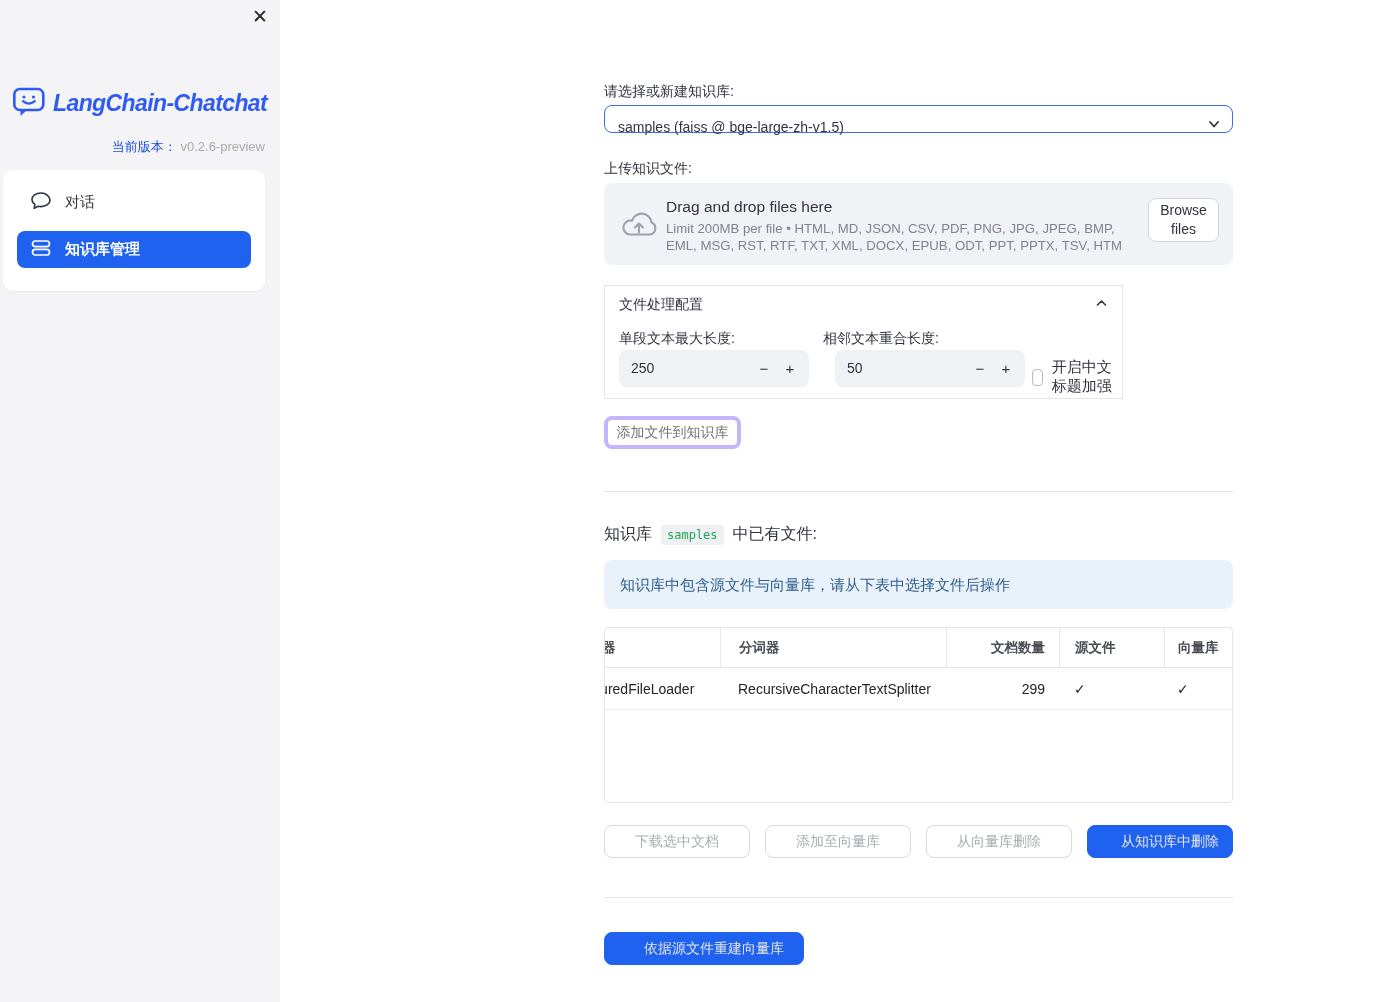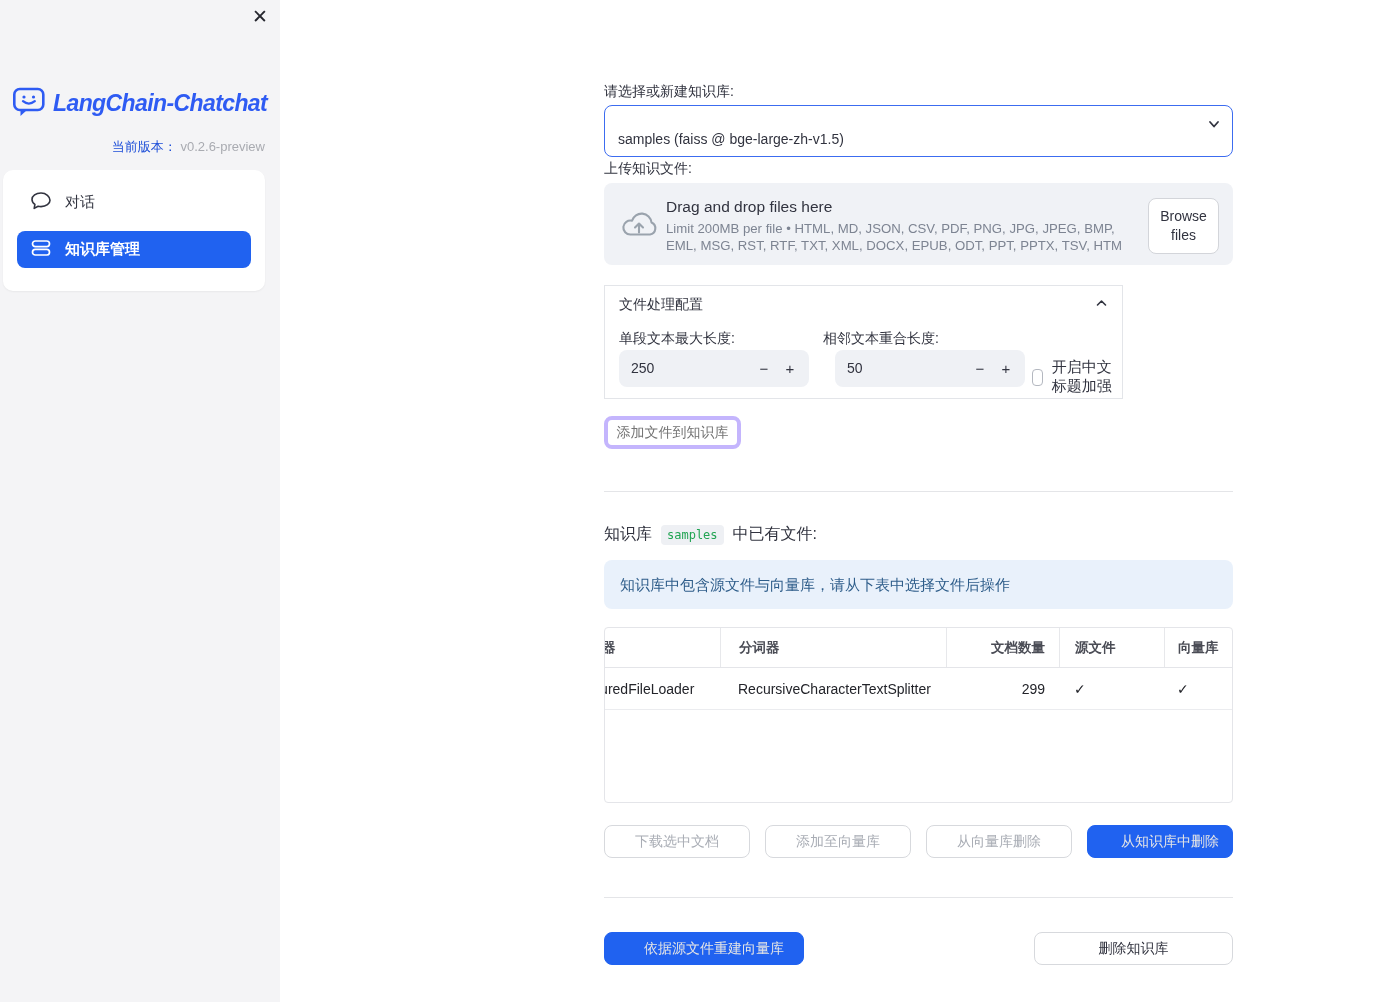--- a/index.html
+++ b/index.html
@@ -18,29 +18,29 @@
   .menu-card { position:absolute; left:3px; top:170px; width:262px; height:121px; background:#ffffff; border-radius:10px; box-shadow:0 1px 2px rgba(0,0,0,0.05); }
   .menu-item { position:absolute; left:14px; right:14px; height:37px; display:flex; align-items:center; gap:13px; padding-left:13px; border-radius:8px; cursor:pointer; }
   .menu-item .label { font-size:15px; color:#31333f; }
   .menu-item.selected { background:#2062f0; }
   .menu-item.selected .label { color:#ffffff; font-weight:bold; }
 
   
   .content { position:absolute; left:604px; top:0; width:629px; height:1002px; }
   .field-label { position:absolute; left:0; font-size:14px; color:#31333f; }
 
-  .select-box { position:absolute; left:0; top:105px; width:629px; height:52px; background:#ffffff; border:1.5px solid #3c6cf0; border-radius:8px; display:flex; align-items:center; padding:15px 36px 0 13px; cursor:pointer; }
+  .select-box { position:absolute; left:0; top:105px; width:629px; height:28px; background:#ffffff; border:1.5px solid #3c6cf0; border-radius:8px; display:flex; align-items:center; padding:15px 36px 0 13px; cursor:pointer; }
   .select-box .value { font-size:14px; color:#31333f; white-space:nowrap; overflow:hidden; }
   .select-chevron { position:absolute; right:11px; top:11px; }
 
   .dropzone { position:absolute; left:0; top:183px; width:629px; height:82px; background:#f0f2f6; border-radius:8px; cursor:pointer; }
   .dz-cloud { position:absolute; left:15px; top:26px; }
   .dz-title { position:absolute; left:62px; top:15px; font-size:15.5px; color:#31333f; }
   .dz-limit { position:absolute; left:62px; top:38px; width:478px; font-size:13.2px; line-height:16.5px; color:#7d8492; }
-  .browse-btn { position:absolute; right:14px; top:15px; width:71px; height:56px; background:#ffffff; border:1px solid #d3d5da; border-radius:8px; display:flex; align-items:center; justify-content:center; text-align:center; font-size:14px; line-height:19px; color:#31333f; cursor:pointer; padding:0 6px; }
+  .browse-btn { position:absolute; right:14px; top:15px; width:71px; height:44px; background:#ffffff; border:1px solid #d3d5da; border-radius:8px; display:flex; align-items:center; justify-content:center; text-align:center; font-size:14px; line-height:19px; color:#31333f; cursor:pointer; padding:0 6px; }
 
   .expander { position:absolute; left:0; top:285px; width:519px; height:114px; border:1px solid #e3e5e9; border-radius:0; background:#ffffff;padding-left:48px; }
   .exp-header { position:absolute; left:0; top:0; right:0; height:38px; display:flex; align-items:center; justify-content:space-between; padding:0 14px; cursor:pointer; }
   .exp-title { font-size:14px; color:#31333f; }
   .exp-label { position:absolute; top:44px; font-size:14px; color:#31333f; }
   .num-input { position:absolute; top:64px; width:190px; height:37px; background:#eff1f5; border-radius:8px; }
   .num-value { position:absolute; left:12px; top:0; height:37px; line-height:37px; font-size:14px; color:#31333f; }
   .steppers { position:absolute; right:6px; top:0; height:37px; display:flex; align-items:center; }
   .step-btn { width:26px; height:37px; text-align:center; line-height:37px; font-size:15px; color:#31333f; cursor:pointer; }
   .checkbox-row { position:absolute; left:427px; top:72px; display:flex; align-items:center; gap:9px; cursor:pointer; }
@@ -221,16 +221,15 @@
     <div class="actions">
       <div class="btn ghost-muted" style="left:0;">下载选中文档</div>
       <div class="btn ghost-muted" style="left:161px;">添加至向量库</div>
       <div class="btn ghost-muted" style="left:322px;">从向量库删除</div>
       <div class="btn primary" style="left:483px;">从知识库中删除</div>
     </div>
 
     <div class="divider" style="top:897px;"></div>
 
     <div class="btn primary rebuild-btn">依据源文件重建向量库</div>
-    <div class="btn outline deletekb-btn">删除知识库</div>
 
   </div>
 </div>
 
 </body></html>

